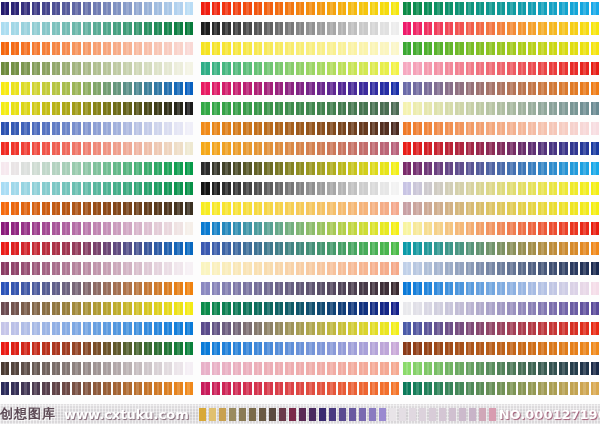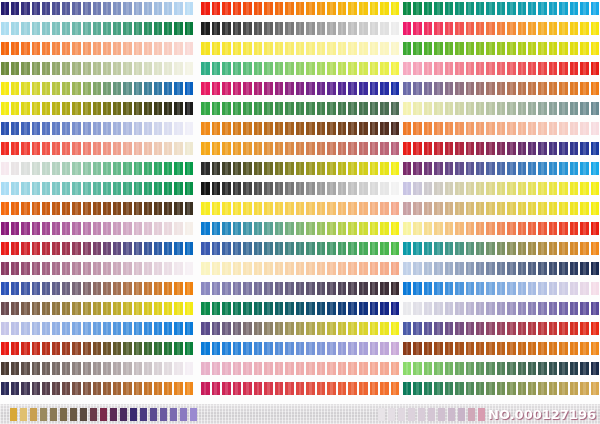--- a/index.html
+++ b/index.html
@@ -1441,20 +1441,26 @@
           <div class="chip" style="background: rgb(205, 165, 81);"></div>
           <div class="chip" style="background: rgb(216, 168, 80);"></div>
         </div>
       </div>
     </div>
 </div>
 
 <div id="watermark-bar">
   <div class="wm-noise"></div>
   <div class="wm-inner">
+    <div class="wm-seg">
+      <span class="wm-text-cn">创想图库</span>
+    </div>
+    <div class="wm-seg" style="margin-left:8px;">
+      <span class="wm-text-url">www.cxtuku.com</span>
+    </div>
     <div class="wm-seg wm-chips" id="wm-chips-left" style="margin-left:10px;">
         <div class="wchip" style="background: rgb(216, 168, 56);"></div>
         <div class="wchip" style="background: rgb(224, 192, 112);"></div>
         <div class="wchip" style="background: rgb(200, 160, 80);"></div>
         <div class="wchip" style="background: rgb(154, 138, 96);"></div>
         <div class="wchip" style="background: rgb(138, 122, 85);"></div>
         <div class="wchip" style="background: rgb(122, 106, 74);"></div>
         <div class="wchip" style="background: rgb(106, 90, 69);"></div>
         <div class="wchip" style="background: rgb(90, 74, 64);"></div>
         <div class="wchip" style="background: rgb(106, 58, 74);"></div>

